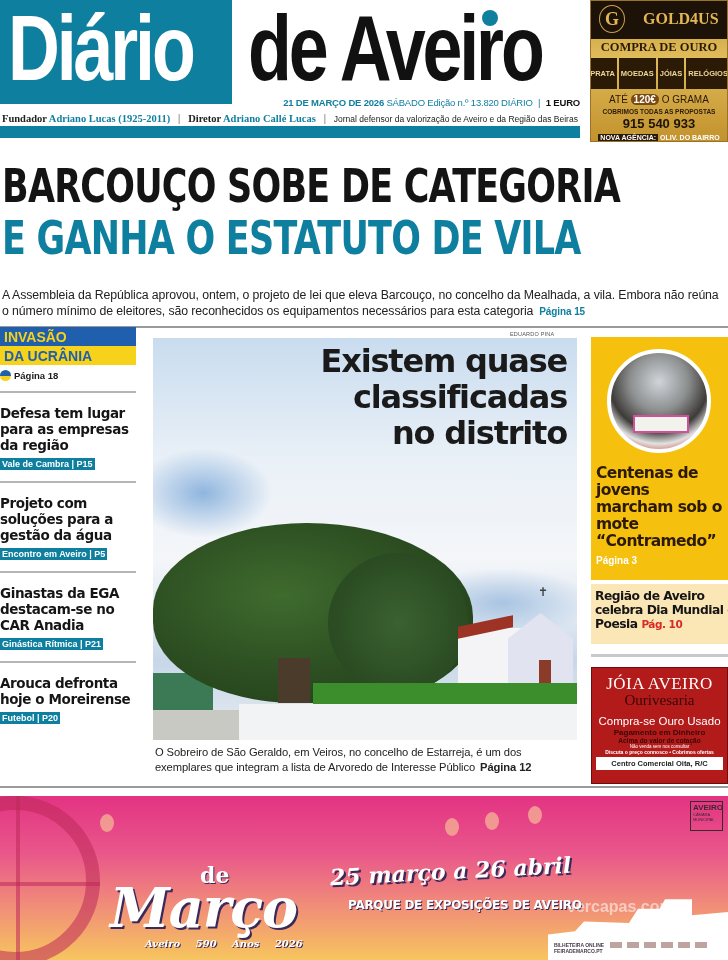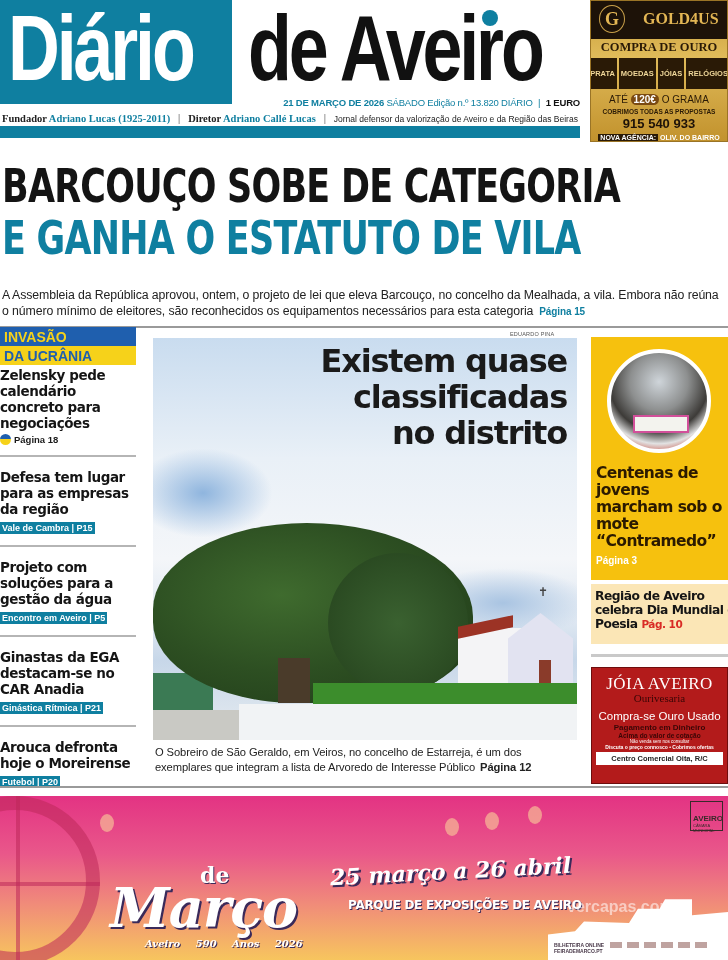--- a/index.html
+++ b/index.html
@@ -85,21 +85,21 @@
     background: radial-gradient(circle at 50% 30%, #cfd5da 0%, #8d8f8f 35%, #3d3b38 60%, #e2e2e2 75%, #c44a3c 90%); overflow: hidden; }
   .yellow-box .circle .banner { position: absolute; left: 22px; top: 62px; width: 56px; height: 18px; background: #f3f3ee; border: 2px solid #d24f9a; }
   .yellow-box h3 { position: absolute; left: 5px; top: 128px; font-family: "DejaVu Sans", sans-serif; font-weight: bold; font-size: 15.5px; line-height: 17px; color: #2b1a00; letter-spacing: -0.6px; }
   .yellow-box .pg { position: absolute; left: 5px; top: 218px; color: #fff; font-weight: bold; font-size: 10px; }
   .poesia { position: absolute; left: 591px; top: 584px; width: 160px; height: 60px; background: #fbe6b6; padding: 5px 4px; }
   .poesia h3 { font-family: "DejaVu Sans", sans-serif; font-weight: bold; font-size: 12.3px; line-height: 14px; color: #151515; letter-spacing: -0.5px; }
   .poesia .pg { color: #d92b25; font-size: 10.5px; }
   .rrule { position: absolute; left: 591px; top: 654px; width: 137px; height: 3px; background: #c9c9c9; }
   .ad-joia { position: absolute; left: 591px; top: 667px; width: 137px; height: 117px; background: #b31b1b; border: 1px solid #6d0d0d; text-align: center; color: #fff; }
   .ad-joia .brand { font-family: "Liberation Serif", serif; font-size: 17px; color: #fff; margin-top: 6px; letter-spacing: 0.5px; }
-  .ad-joia .sub { font-family: "Liberation Serif", serif; font-size: 11px; color: #3a0606; margin-top: -2px; }
+  .ad-joia .sub { font-family: "Liberation Serif", serif; font-size: 15px; color: #3a0606; margin-top: -2px; }
   .ad-joia .compra { font-size: 11.5px; color: #fff; margin-top: 6px; }
   .ad-joia .pag { font-size: 8px; color: #3a0606; font-weight: bold; margin-top: 1px; }
   .ad-joia .acima { font-size: 6.5px; color: #3a0606; font-weight: bold; }
   .ad-joia .nao { font-size: 4.5px; color: #fff; }
   .ad-joia .disc { font-size: 5px; color: #fff; font-weight: bold; }
   .ad-joia .cc { margin: 2px 4px 0; background: #fff; color: #222; font-size: 7.5px; font-weight: bold; padding: 2px 0; }
 
   .rule-bottom { position: absolute; left: 0; top: 786px; width: 728px; height: 2px; background: #9a9a9a; }
 
   
@@ -110,21 +110,21 @@
   .banner .wheel::after { content: ""; position: absolute; left: -14px; top: 72px; width: 170px; height: 4px; background: rgba(190,40,90,0.55); }
   .banner .balloon { position: absolute; width: 14px; height: 18px; border-radius: 50%; background: rgba(245,180,150,0.75); }
   .banner .feira { position: absolute; left: 120px; top: 2px; font-family: "DejaVu Serif", serif; font-style: italic; font-weight: bold; font-size: 58px; color: #fff; text-shadow: 2px 2px 0 #3a2a5a; letter-spacing: -1px; }
   .banner .de { position: absolute; left: 200px; top: 66px; font-family: "DejaVu Serif", serif; font-weight: bold; font-size: 22px; color: #fff; text-shadow: 1px 1px 0 #3a2a5a; }
   .banner .marco { position: absolute; left: 110px; top: 80px; font-family: "DejaVu Serif", serif; font-style: italic; font-weight: bold; font-size: 54px; color: #fff; text-shadow: 2px 2px 0 #3a2a5a; letter-spacing: -1px; }
   .banner .aveiro590 { position: absolute; left: 145px; top: 142px; font-family: "DejaVu Serif", serif; font-style: italic; font-weight: bold; font-size: 10px; color: #fff; text-shadow: 1px 1px 0 #3a2a5a; word-spacing: 12px; }
   .banner .dates { position: absolute; left: 330px; top: 62px; font-family: "DejaVu Serif", serif; font-style: italic; font-weight: bold; font-size: 22px; color: #fff; text-shadow: 2px 2px 0 #3a2a5a; transform: rotate(-3deg); }
   .banner .venue { position: absolute; left: 348px; top: 102px; font-family: "DejaVu Sans", sans-serif; font-weight: bold; font-size: 12px; color: #fff; text-shadow: 1px 1px 0 #3a2a5a; letter-spacing: -0.3px; }
   .banner .city { position: absolute; left: 548px; top: 100px; width: 180px; height: 64px; background: #ffffff; clip-path: polygon(0 60%, 15% 55%, 20% 40%, 45% 42%, 50% 20%, 62% 20%, 65% 5%, 80% 5%, 80% 30%, 100% 25%, 100% 100%, 0 100%); }
   .banner .watermark { position: absolute; left: 567px; top: 102px; font-size: 16px; font-weight: bold; color: rgba(255,255,255,0.55); }
-  .banner .camara { position: absolute; left: 690px; top: 5px; width: 33px; height: 30px; border: 1px solid #3a2a2a; text-align: left; padding: 12px 2px; }
+  .banner .camara { position: absolute; left: 690px; top: 5px; width: 33px; height: 30px; border: 1px solid #3a2a2a; text-align: left; padding: 1px 2px; }
   .banner .camara .a { font-size: 8px; color: #3a2a2a; font-weight: bold; display: block; }
   .banner .camara .b { font-size: 4px; color: #3a2a2a; display: block; line-height: 5px; }
   .banner .bil { position: absolute; left: 554px; top: 146px; font-size: 5px; color: #4a3a4a; font-weight: bold; line-height: 6px; }
   .banner .sponsors { position: absolute; left: 610px; top: 146px; display: flex; gap: 5px; }
   .banner .sponsors span { display: block; width: 12px; height: 6px; background: #bfa3a0; }
 </style>
 </head>
 <body>
 
 <div class="masthead">
@@ -186,21 +186,20 @@
   <span>A Assembleia da República aprovou, ontem, o projeto de lei que eleva Barcouço, no concelho da Mealhada, a vila. Embora não reúna o número mínimo de eleitores, são reconhecidos os equipamentos necessários para esta categoria</span><span class="pg">Página 15</span>
 </p>
 <div class="rule-top"></div>
 
 <div class="leftcol">
   <div class="kicker-ua">
     <span class="k">INVASÃO</span>
     <span class="k k2">DA UCRÂNIA</span>
   </div>
   <div class="lstory">
-    <h3>Zelensky pede calendário concreto para negociações</h3>
     <div class="pg18">
       <span class="flag"></span>
       <span>Página 18</span>
     </div>
   </div>
   <div class="lrule"></div>
   <div class="lstory">
     <h3>Defesa tem lugar para as empresas da região</h3>
     <span class="tag">Vale de Cambra | P15</span>
   </div>

